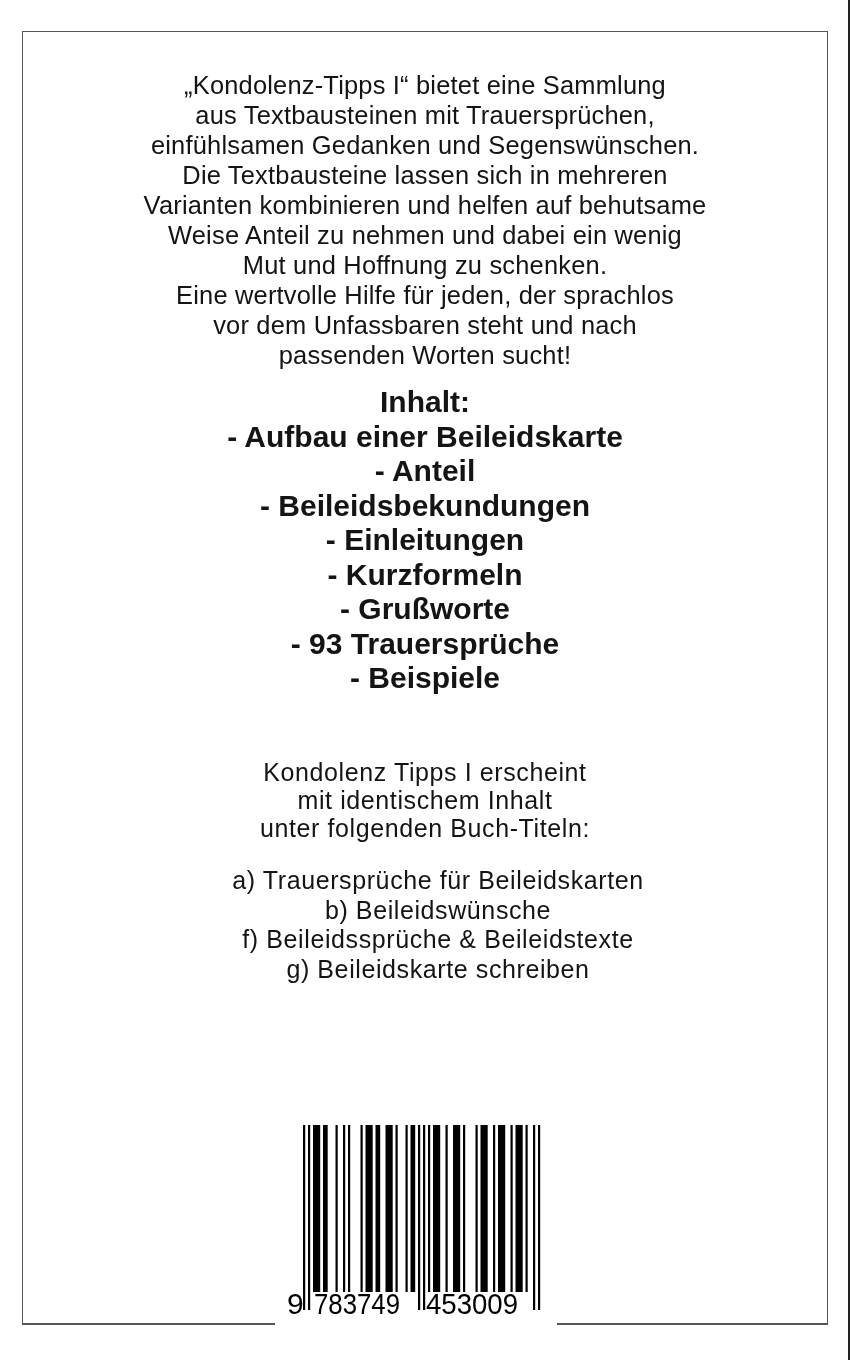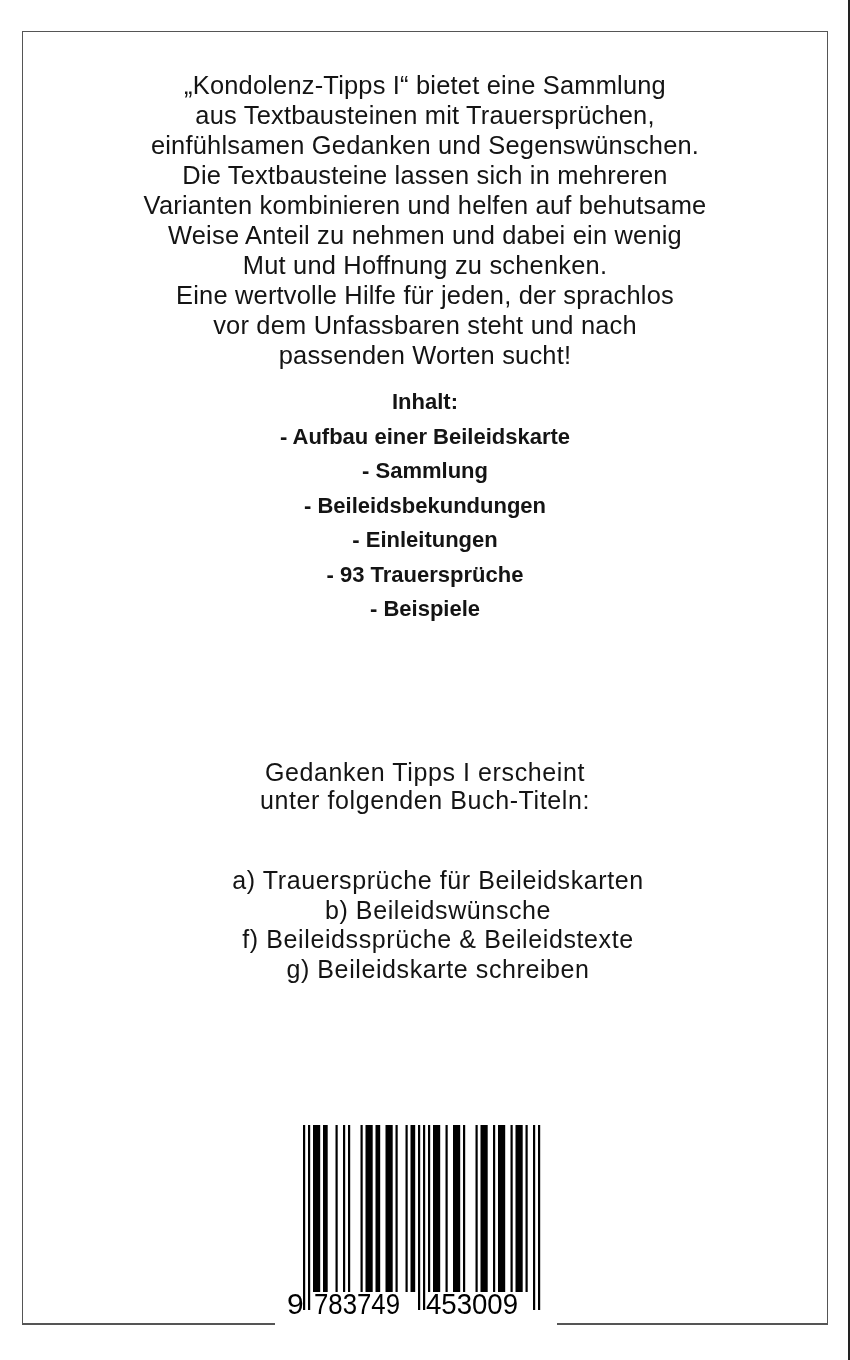--- a/index.html
+++ b/index.html
@@ -1,21 +1,21 @@
 <!DOCTYPE html>
 <html><head>
 <meta charset="utf-8">
 <style>
   html, body { margin:0; padding:0; background:#ffffff; }
   body { width:850px; height:1360px; position:relative; overflow:hidden; font-family:"Liberation Sans", sans-serif; color:#141414; }
   .frame { position:absolute; left:22px; top:31px; width:806px; height:1294px; border:1.5px solid #555; border-bottom-width:2px; box-sizing:border-box; }
   .right-edge { position:absolute; right:0; top:0; width:2px; height:1360px; background:#222; }
   .blurb { position:absolute; left:24px; width:802px; top:70px; text-align:center; font-size:26.5px; line-height:30px; letter-spacing:0.2px; transform:scaleX(0.96); transform-origin:center top; }
   .blurb div { white-space:nowrap; }
-  .contents { position:absolute; left:24px; width:802px; top:385px; text-align:center; font-weight:bold; font-size:22px; line-height:34.5px; }
+  .contents { position:absolute; left:24px; width:802px; top:385px; text-align:center; font-weight:bold; font-size:30px; line-height:34.5px; }
   .contents div { white-space:nowrap; }
   .note { position:absolute; left:24px; width:802px; top:758px; text-align:center; font-size:25px; line-height:28px; letter-spacing:0.6px; }
   .note div { white-space:nowrap; }
   .titles { position:absolute; left:24px; width:828px; top:866px; text-align:center; font-size:25px; line-height:29.5px; letter-spacing:0.6px; }
   .titles div { white-space:nowrap; }
   .barcode-box { position:absolute; left:275px; top:1112px; width:282px; height:248px; background:#fff; }
   .barcode-box svg { position:absolute; left:0; top:0; }
 </style>
 </head>
 <body>
@@ -32,29 +32,32 @@
   <div>Weise Anteil zu nehmen und dabei ein wenig</div>
   <div>Mut und Hoffnung zu schenken.</div>
   <div>Eine wertvolle Hilfe für jeden, der sprachlos</div>
   <div>vor dem Unfassbaren steht und nach</div>
   <div>passenden Worten sucht!</div>
 </div>
 
 <div class="contents">
   <div>Inhalt:</div>
   <div>- Aufbau einer Beileidskarte</div>
-  <div>- Sammlung</div>
+  <div>- Anteil</div>
   <div>- Beileidsbekundungen</div>
   <div>- Einleitungen</div>
+  <div>- Kurzformeln</div>
+  <div>- Grußworte</div>
   <div>- 93 Trauersprüche</div>
   <div>- Beispiele</div>
 </div>
 
 <div class="note">
-  <div>Gedanken Tipps I erscheint</div>
+  <div>Kondolenz Tipps I erscheint</div>
+  <div>mit identischem Inhalt</div>
   <div>unter folgenden Buch-Titeln:</div>
 </div>
 
 <div class="titles">
   <div>a) Trauersprüche für Beileidskarten</div>
   <div>b) Beileidswünsche</div>
   <div>f) Beileidssprüche &amp; Beileidstexte</div>
   <div>g) Beileidskarte schreiben</div>
 </div>
 

